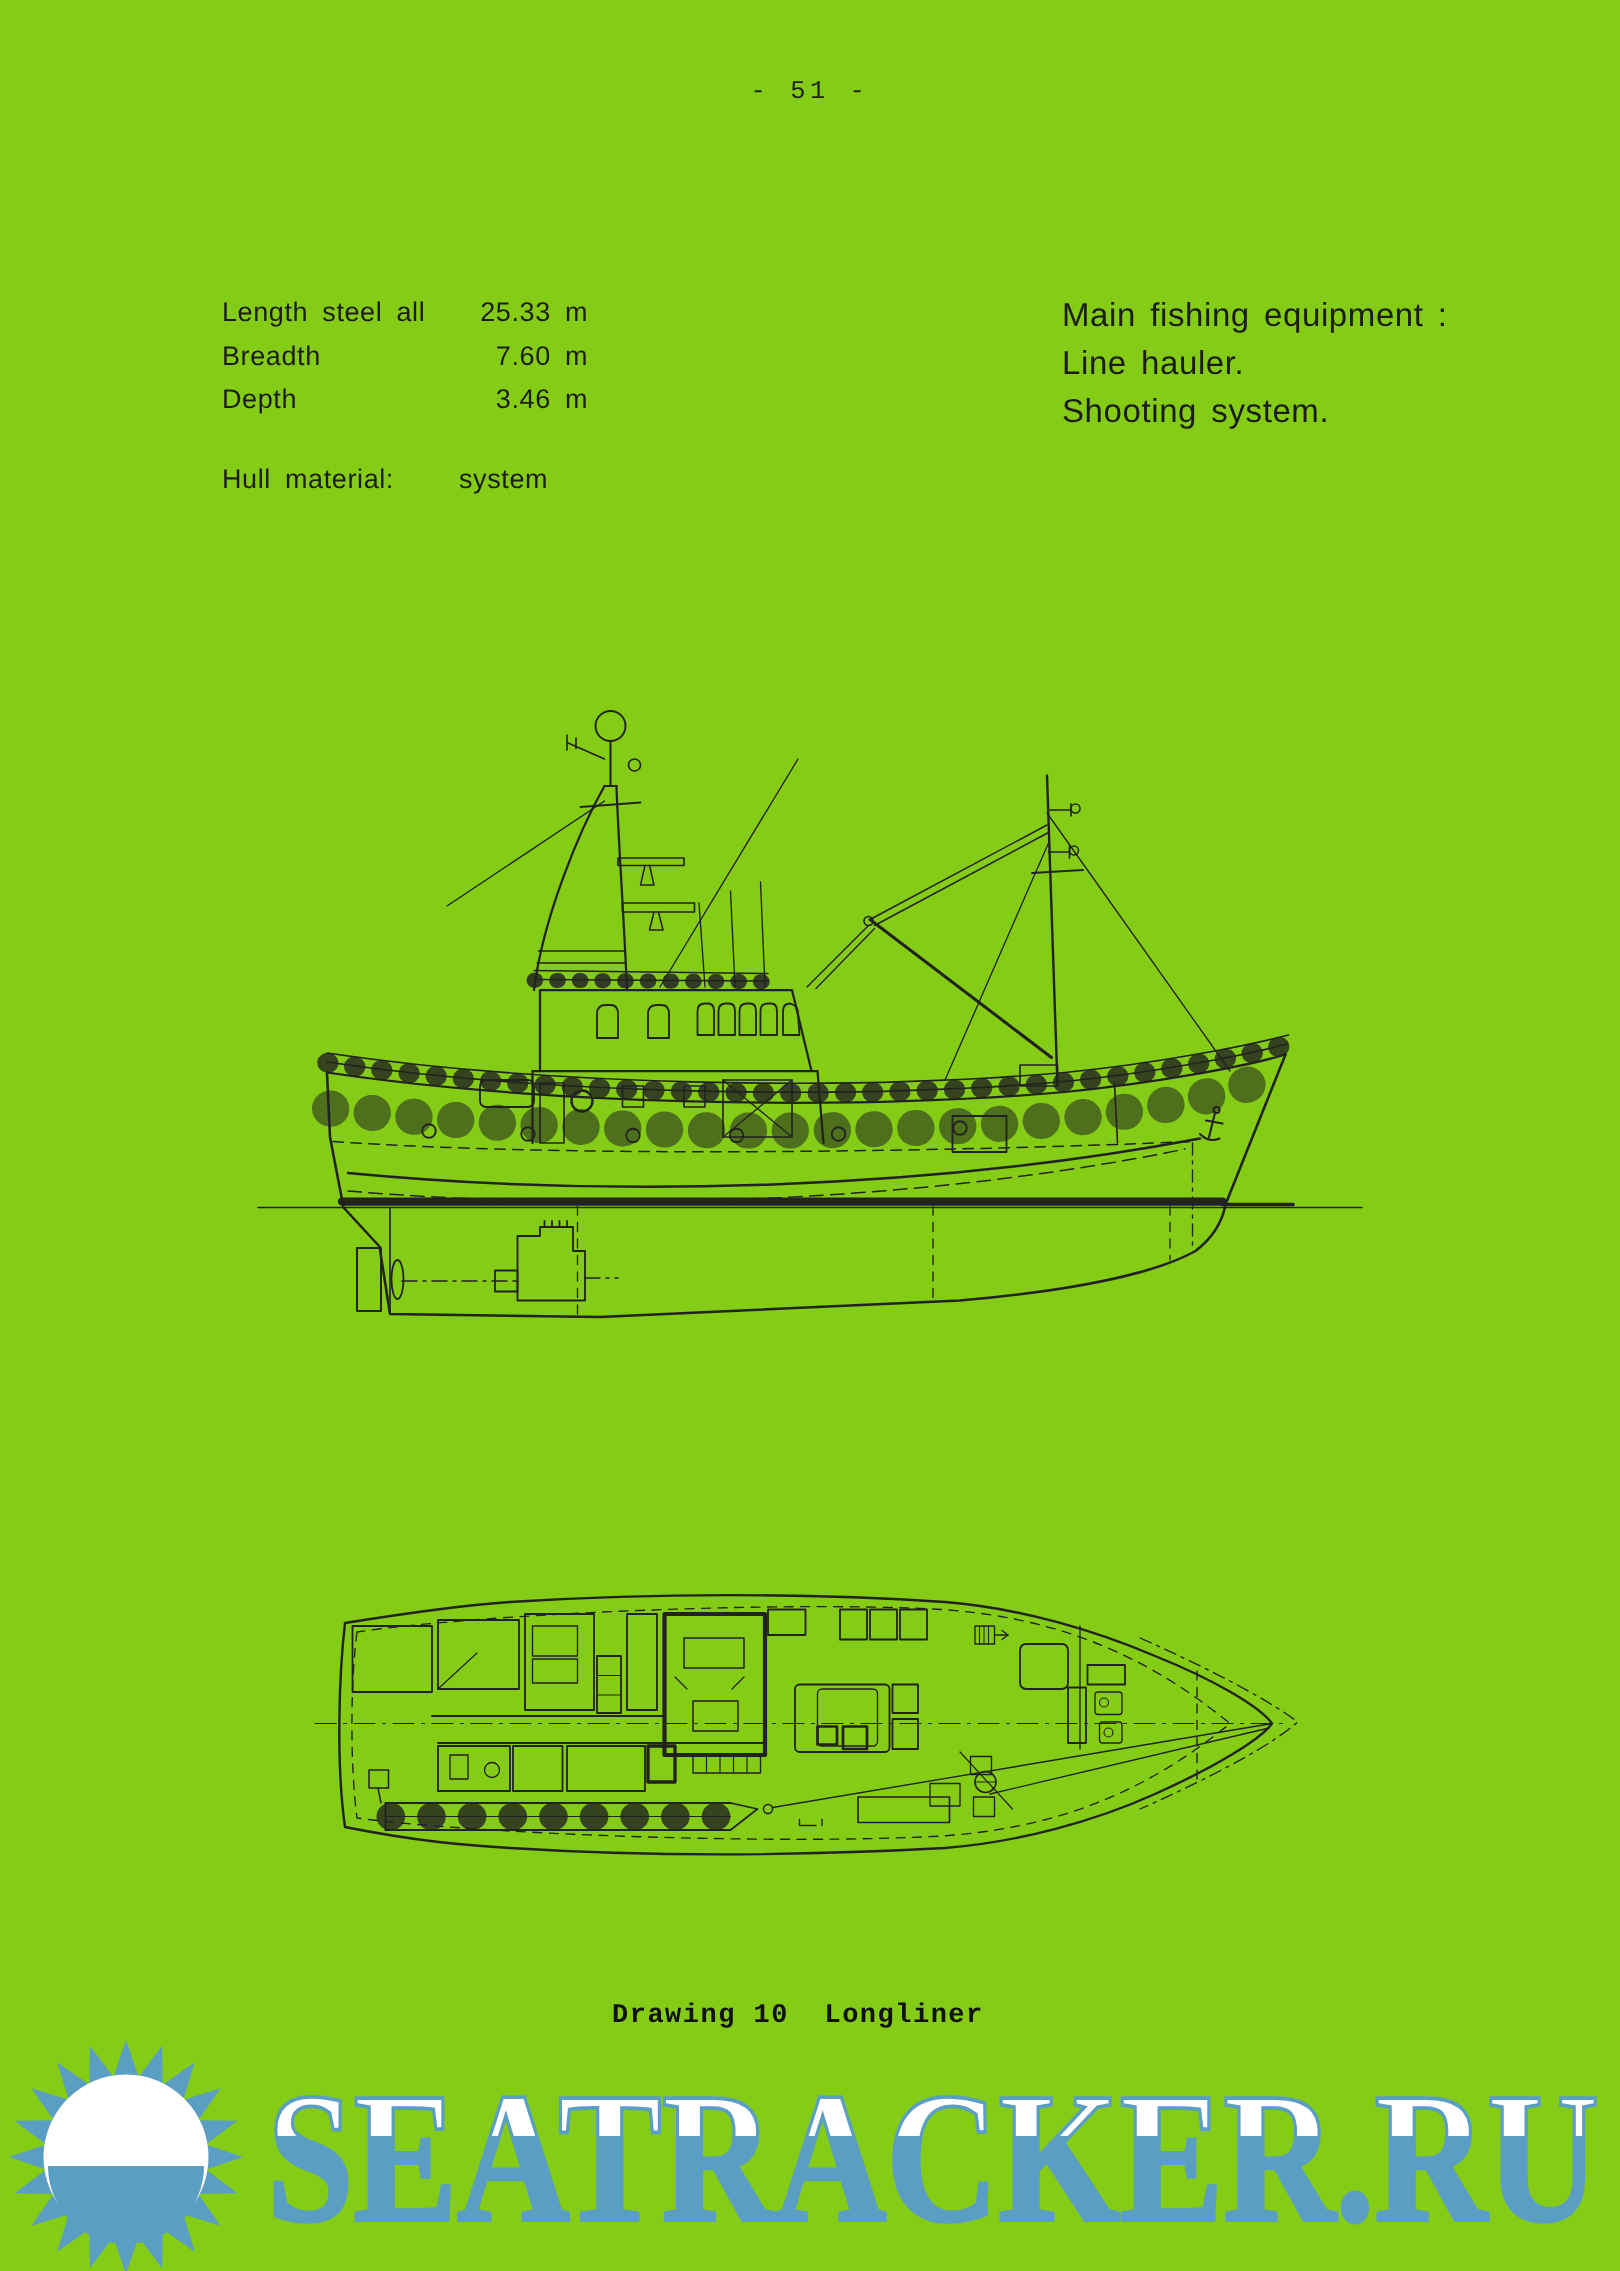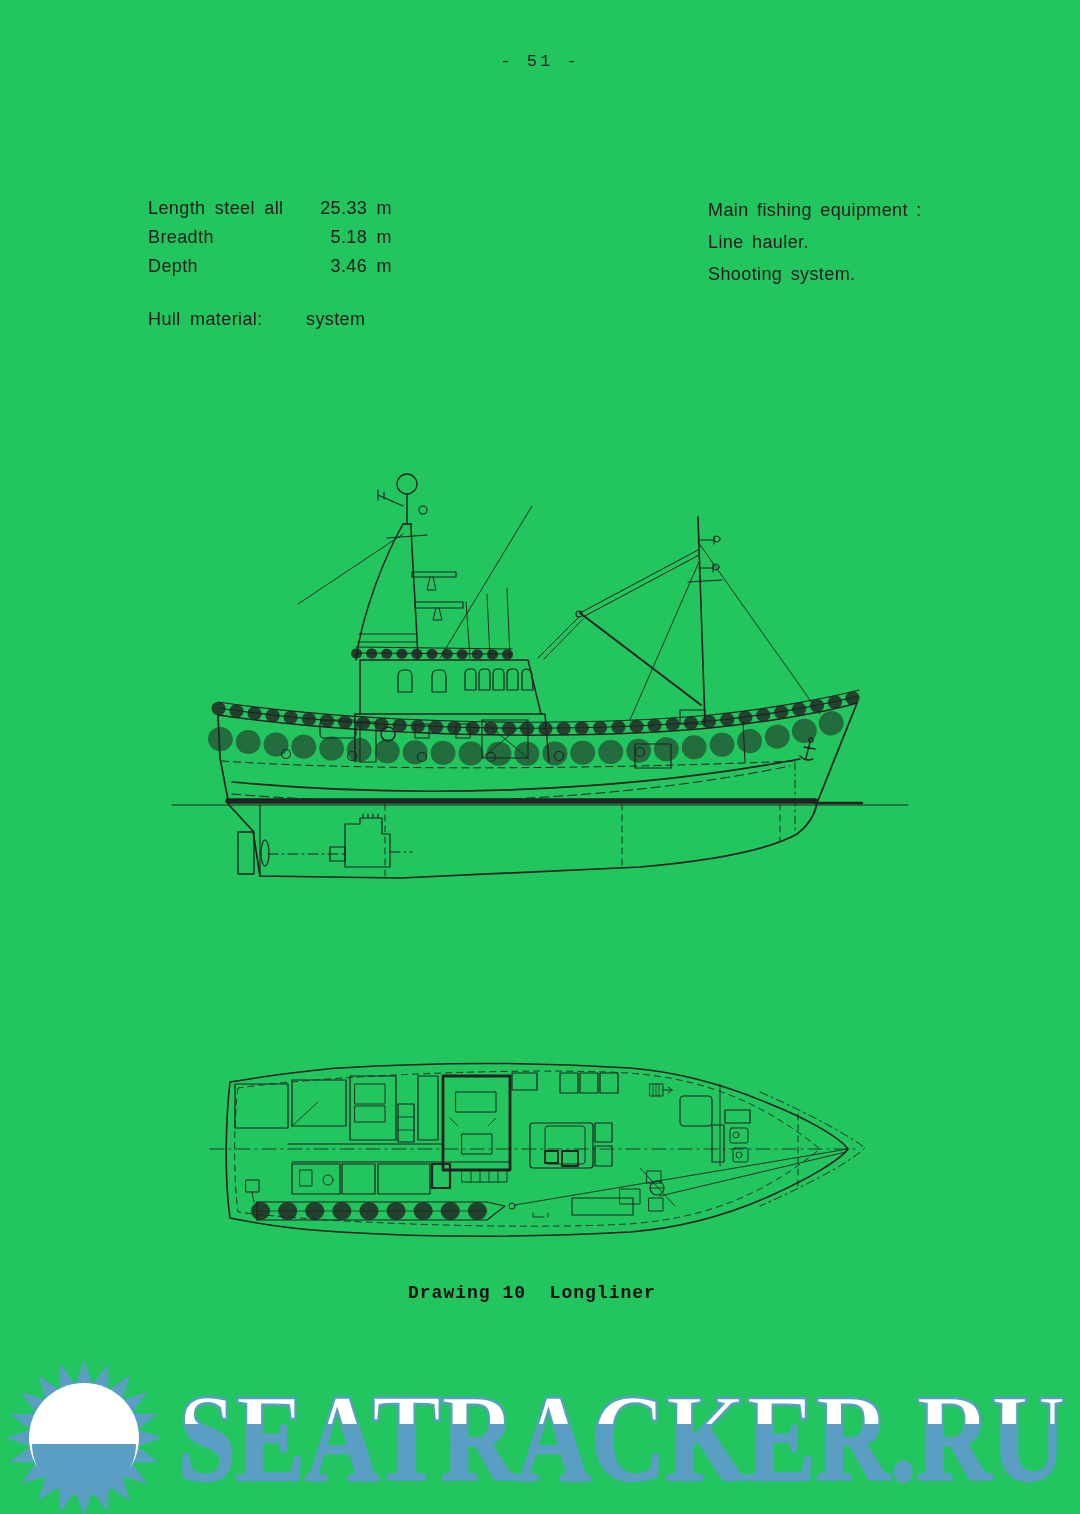--- a/index.html
+++ b/index.html
@@ -1,33 +1,33 @@
 <!DOCTYPE html>
 <html><head>
 <meta charset="utf-8">
 <style>
   html,body{margin:0;padding:0;background:#e8e8e8;}
   .page{
-    position:relative;width:1080px;height:1514px;background:#22c55e;
+    position:relative;width:1080px;height:1514px;background:#84cc16;
     margin:0 auto;overflow:hidden;
     font-family:"Liberation Sans",sans-serif;color:#1c1c1c;
   }
   .pagenum{
     position:absolute;top:52px;left:0;width:1080px;text-align:center;
     font-family:"Liberation Mono",monospace;font-size:17px;letter-spacing:3px;color:#222;
   }
   .specs{position:absolute;left:148px;top:194px;font-size:18px;letter-spacing:.4px;word-spacing:4px;}
   .specs .row{display:flex;height:29px;line-height:29px;}
   .specs .label{width:158px;}
   .specs .value{width:86px;text-align:right;white-space:pre;}
   .specs .hull{margin-top:24px;display:flex;height:29px;line-height:29px;align-items:center;}
-  .equipment{position:absolute;left:708px;top:194px;font-size:18px;letter-spacing:.4px;word-spacing:3px;}
+  .equipment{position:absolute;left:708px;top:194px;font-size:22px;letter-spacing:.4px;word-spacing:3px;}
   .equipment div{height:32px;line-height:32px;}
   .caption{
-    position:absolute;left:408px;top:1283px;
+    position:absolute;left:408px;top:1334px;
     font-family:"Liberation Mono",monospace;font-size:18px;font-weight:bold;
     letter-spacing:1px;color:#111;white-space:pre;
   }
   .sideview{position:absolute;left:160px;top:462px;}
   .planview{position:absolute;left:200px;top:1056px;}
   .watermark{position:absolute;left:0;top:1352px;}
   svg line,svg path,svg rect,svg circle,svg ellipse,svg polyline,svg polygon{vector-effect:none;}
 </style>
 </head>
 <body>
@@ -36,21 +36,21 @@
 
   <div class="pagenum">- 51 -</div>
 
   <div class="specs">
     <div class="row">
       <span class="label">Length steel all</span>
       <span class="value">25.33 m</span>
     </div>
     <div class="row">
       <span class="label">Breadth</span>
-      <span class="value">5.18 m</span>
+      <span class="value">7.60 m</span>
     </div>
     <div class="row">
       <span class="label">Depth</span>
       <span class="value">3.46 m</span>
     </div>
     <div class="hull">
       <span class="label">Hull material:</span>
       <span>system</span>
     </div>
   </div>

